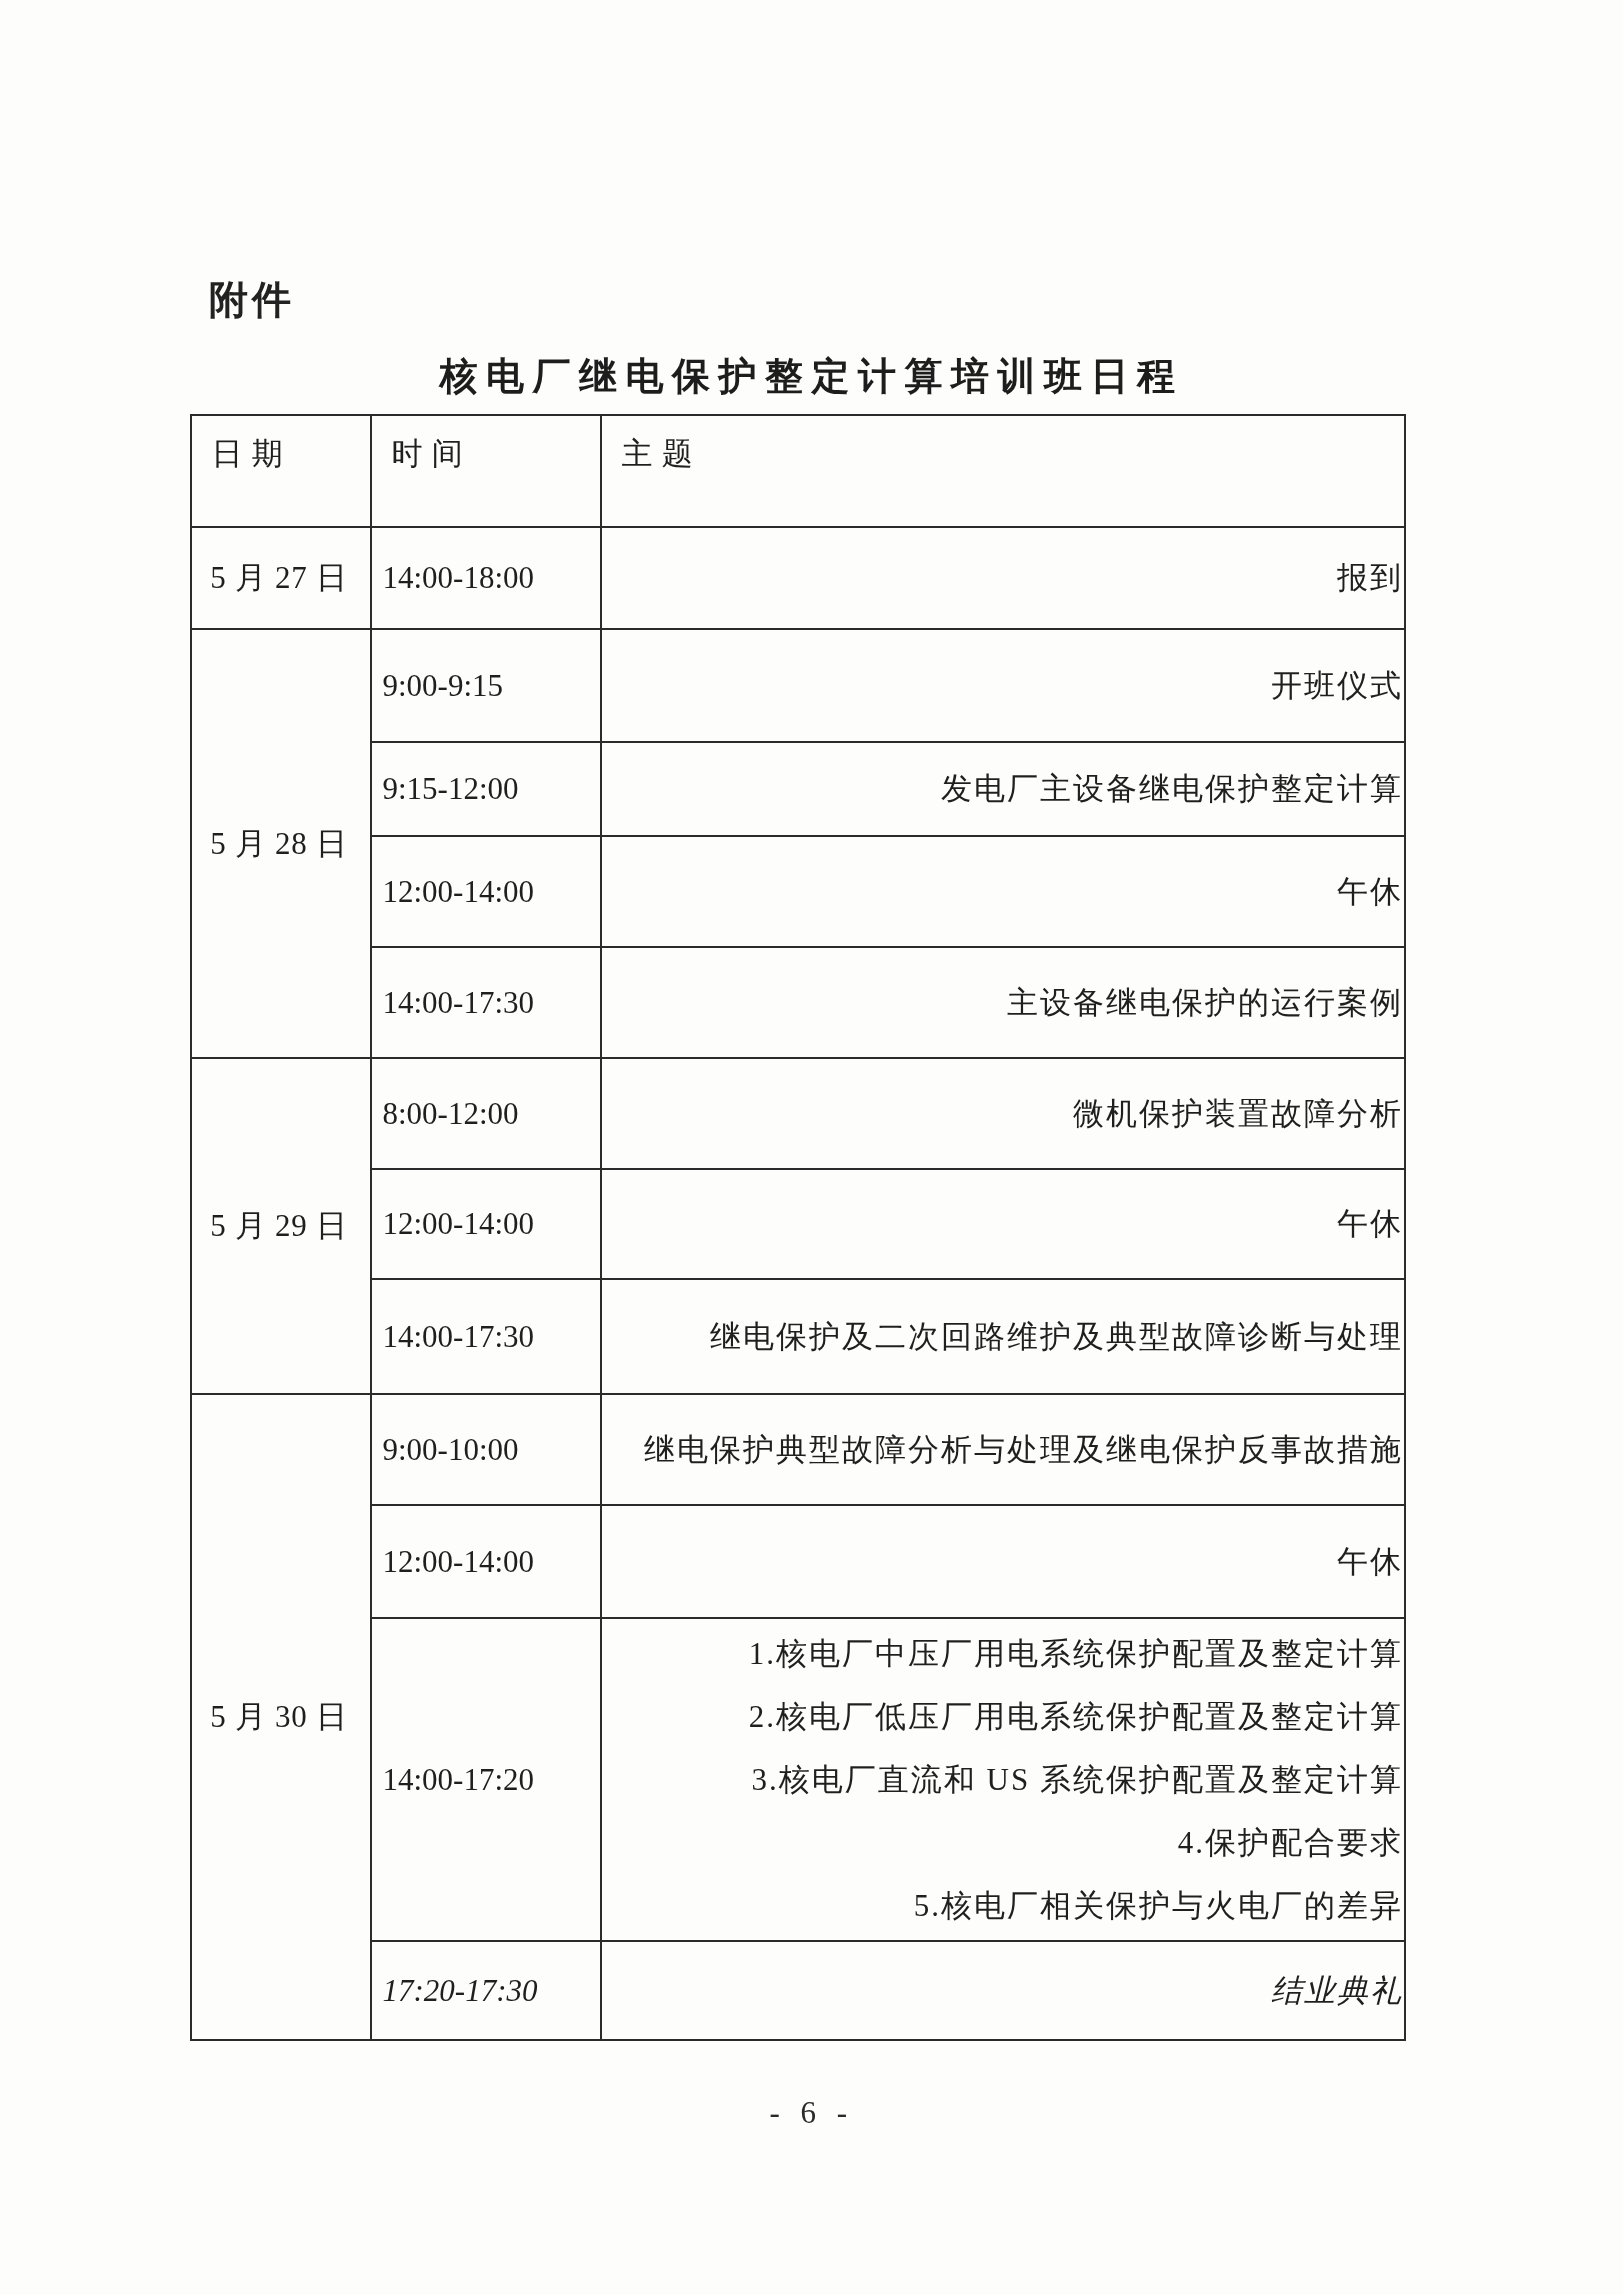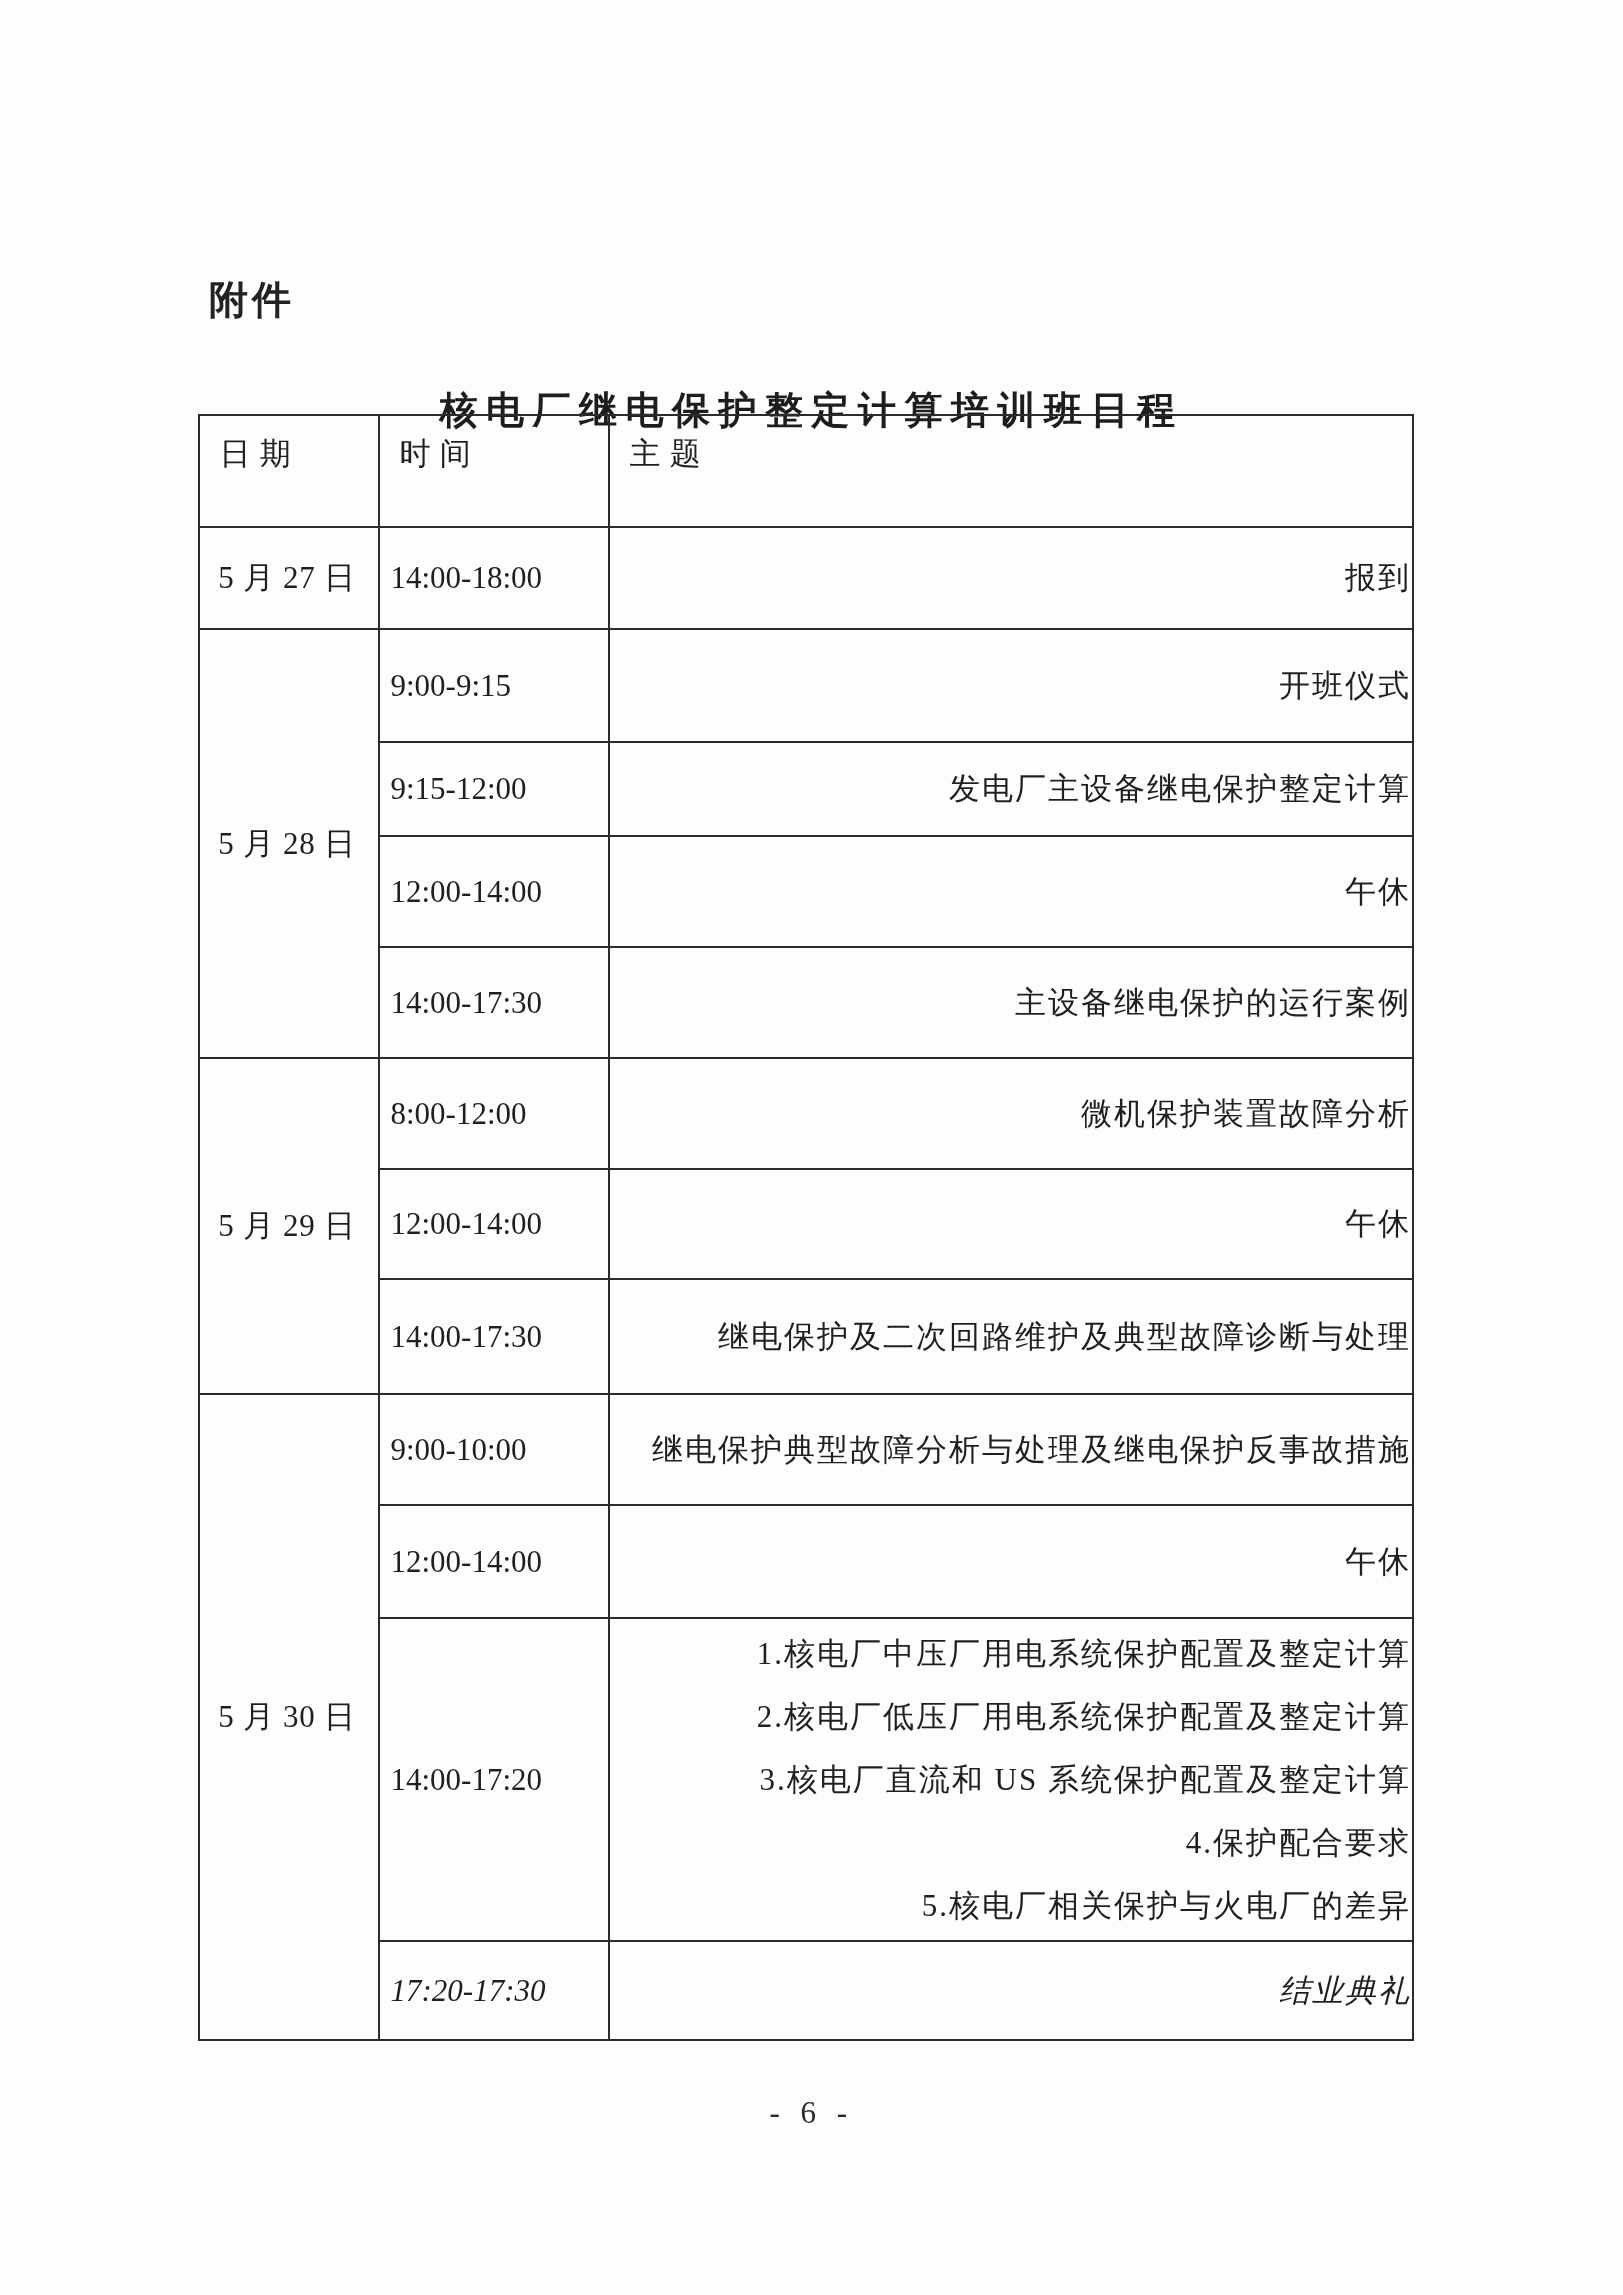--- a/index.html
+++ b/index.html
@@ -32,25 +32,24 @@
     position: absolute;
     left: 0;
     top: 350px;
     width: 100%;
     text-align: center;
     font-weight: 700;
     font-size: 38px;
     line-height: 52px;
     letter-spacing: 8.5px;
     color: #1d1d1d;
-    margin-top: 34px;
   }
   table.schedule {
     position: absolute;
-    left: 198px;
+    left: 190px;
     top: 414px;
     width: 1214px;
     border-collapse: collapse;
     table-layout: fixed;
   }
   table.schedule col.c-date  { width: 180px; }
   table.schedule col.c-time  { width: 230px; }
   table.schedule col.c-topic { width: 804px; }
   table.schedule th,
   table.schedule td {

